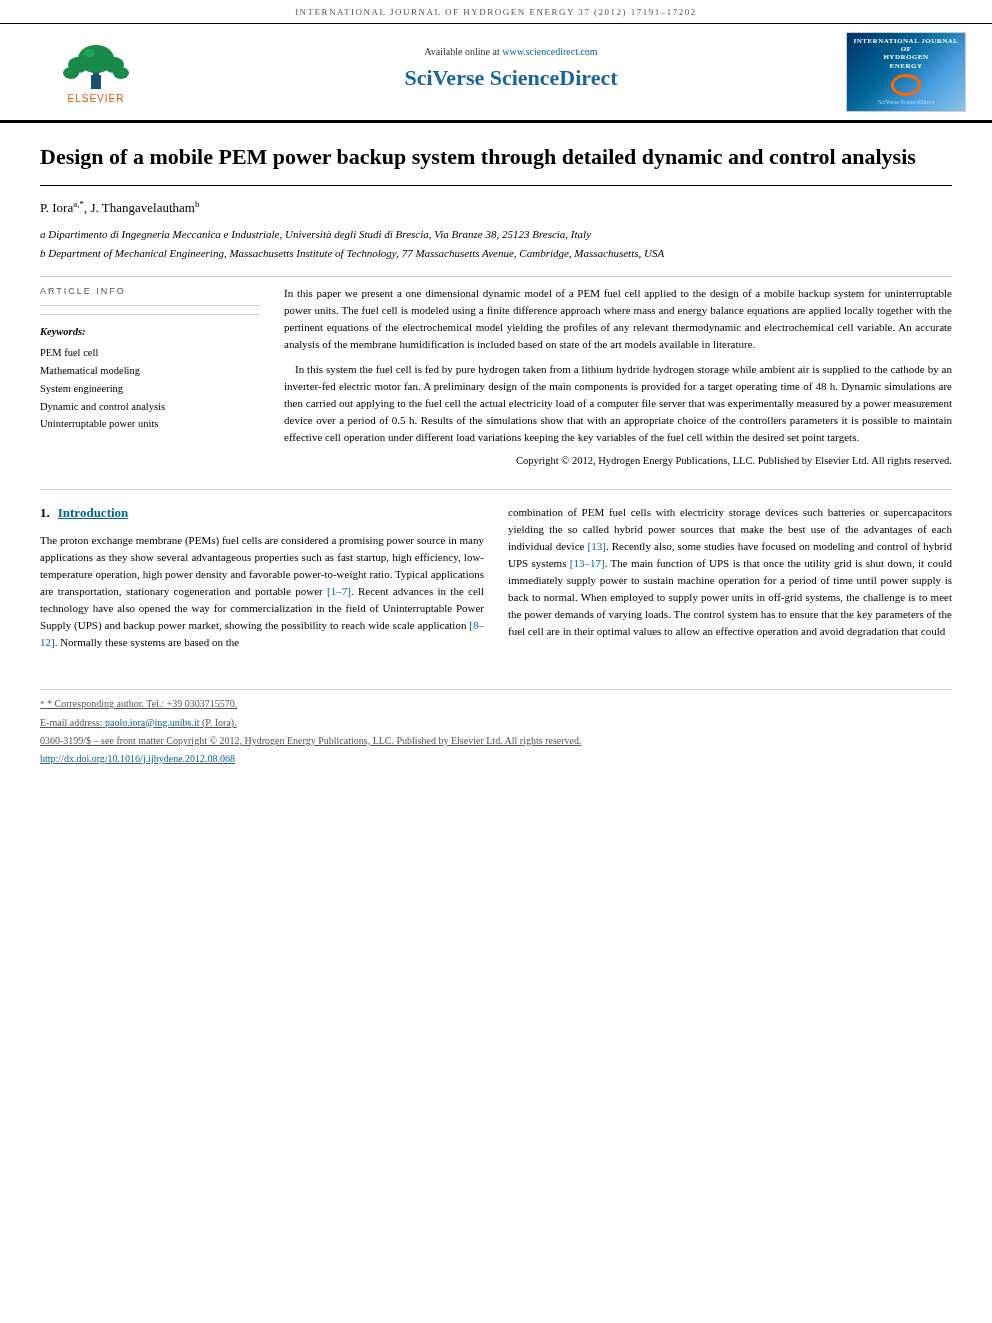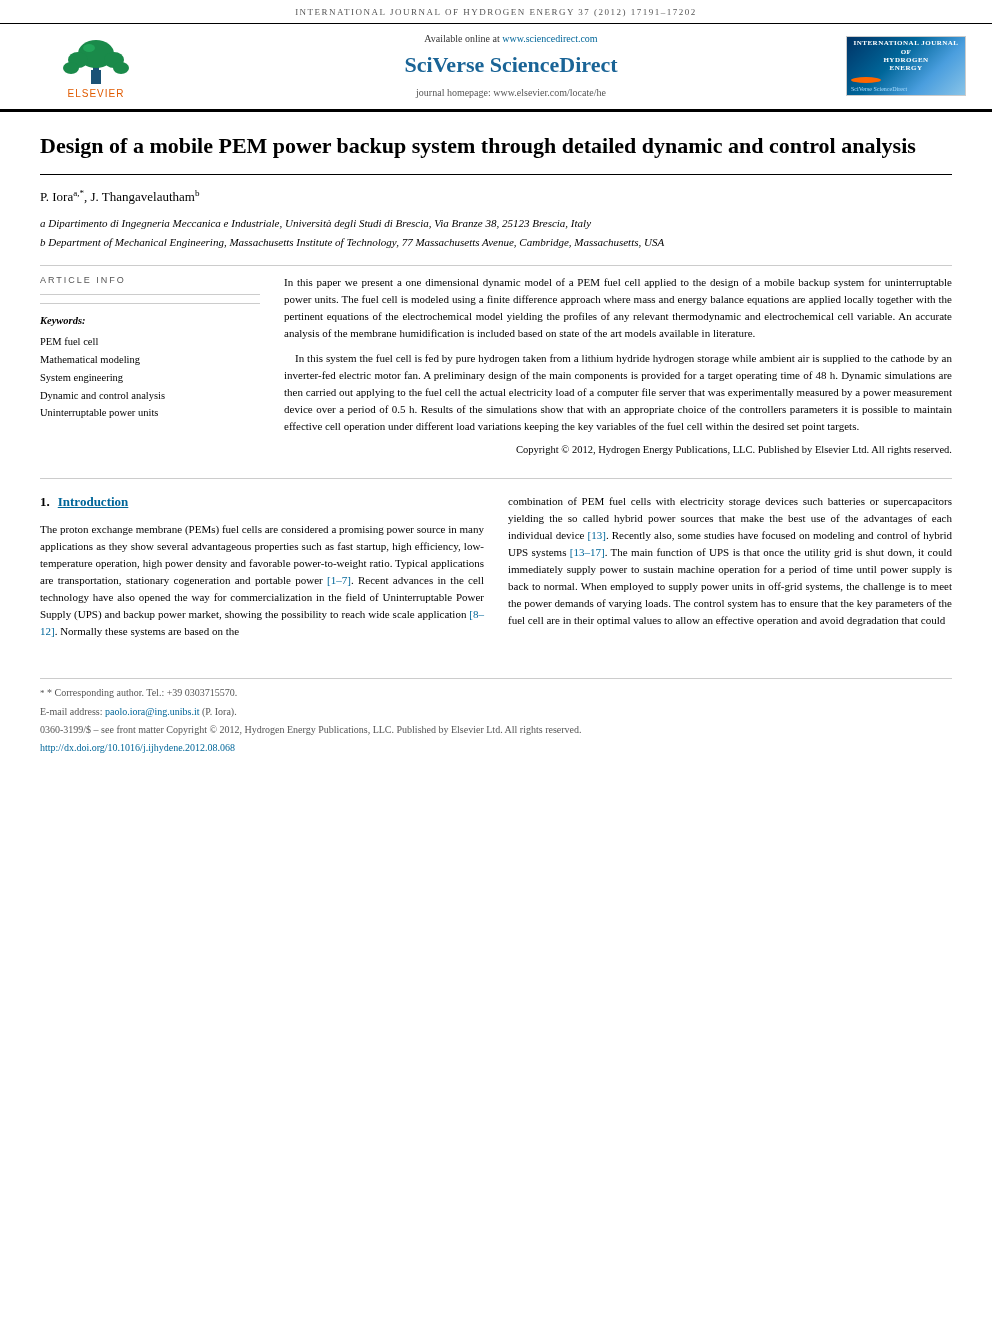--- a/index.html
+++ b/index.html
@@ -60,25 +60,26 @@
     .journal-homepage {
       font-size: 10px;
       color: #555;
       margin-top: 6px;
     }
     .header-right {
       width: 130px;
     }
     .journal-cover {
       width: 120px;
-      height: 60px;
+      height: 80px;
       background: linear-gradient(135deg, #003366 0%, #006699 40%, #4a9ede 70%, #89c4e8 100%);
       border: 1px solid #ccc;
       display: flex;
       flex-direction: column;
+      align-items: center;
       justify-content: center;
       padding: 4px;
       position: relative;
       overflow: hidden;
     }
     .journal-cover-title {
       font-size: 7px;
       color: #fff;
       text-align: center;
       font-weight: bold;
@@ -256,20 +257,21 @@
     .article-footer {
       margin-top: 30px;
       border-top: 1px solid #ccc;
       padding-top: 6px;
       font-size: 10px;
       color: #555;
     }
     .footer-note {
       margin-bottom: 3px;
       line-height: 1.5;
+      text-decoration: underline;
     }
     .footer-doi {
       color: #006699;
     }
     .elsevier-text {
       font-size: 10px;
       font-weight: normal;
       color: #e05a00;
       letter-spacing: 1px;
       text-align: center;
@@ -313,21 +315,20 @@
       <ellipse cx="33" cy="16" rx="6" ry="4" fill="#2ecc71" opacity="0.4"></ellipse>
     </svg>
     <div class="elsevier-text">ELSEVIER</div>
   </div>
 
   <div class="header-center">
     <div class="available-online">
       Available online at <span class="sciencedirect-link">www.sciencedirect.com</span>
     </div>
     <div class="sciverse-title">SciVerse ScienceDirect</div>
-    <div class="journal-homepage">journal homepage: www.elsevier.com/locate/he</div>
   </div>
 
   <div class="header-right">
     <div class="journal-cover">
       <div class="journal-cover-title">International Journal of<br>HYDROGEN<br>ENERGY</div>
       <div class="journal-cover-circle"></div>
       <div style="font-size:6px;color:#aaddff;margin-top:2px;">SciVerse ScienceDirect</div>
     </div>
   </div>
 </div>

